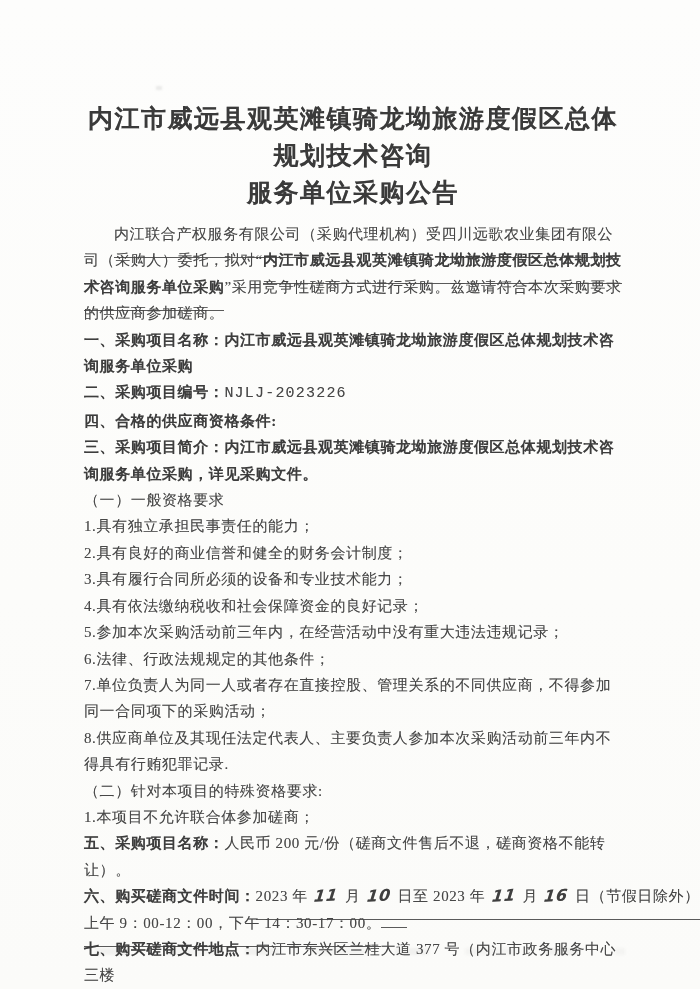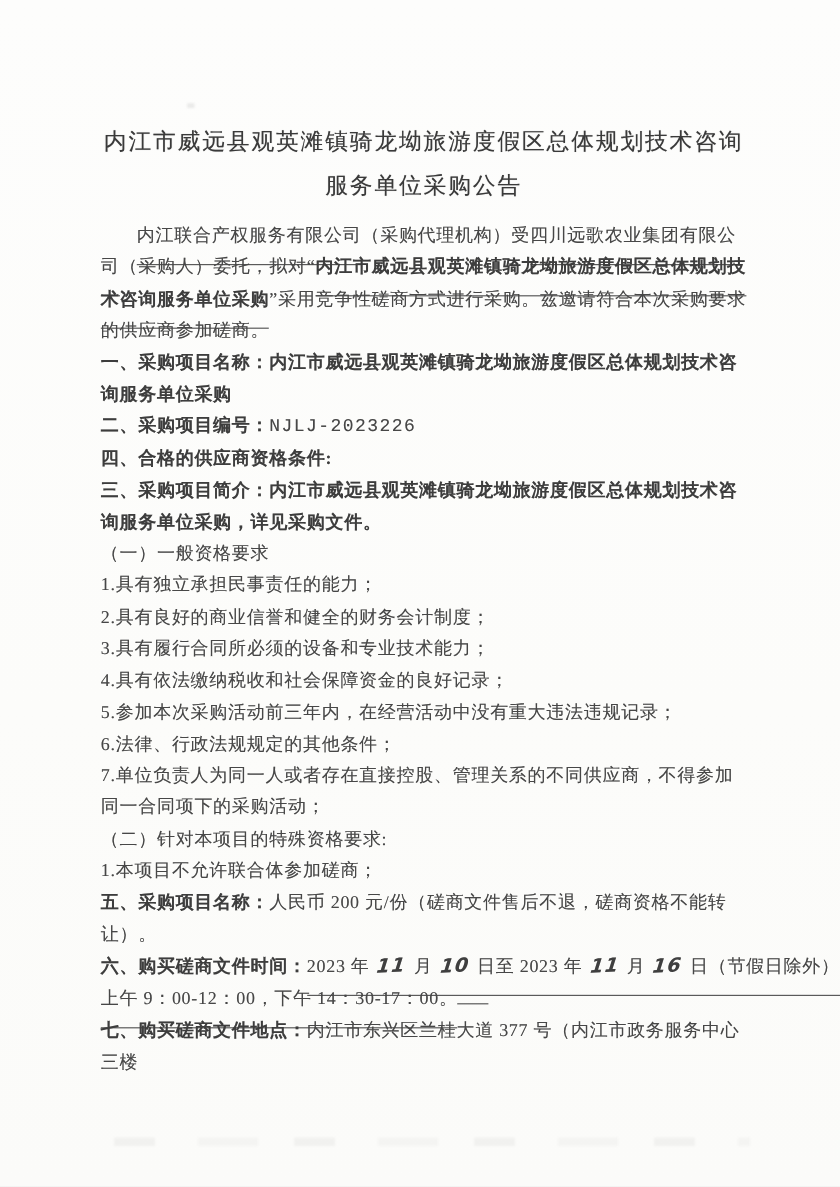--- a/index.html
+++ b/index.html
@@ -15,22 +15,22 @@
     color: #474747;
   }
   .content {
     position: absolute;
     left: 84px;
     top: 100px;
     width: 538px;
   }
   .title {
     text-align: center;
-    font-size: 19px;
-    font-weight: normal;
+    font-size: 25px;
+    font-weight: bold;
     line-height: 37px;
     letter-spacing: 1.5px;
     color: #3a3a3a;
     margin-bottom: 10px;
     text-shadow: 0 0 0.6px rgba(40,40,40,0.45);
   }
   .title .tline { display: block; }
   .para {
     font-size: 15px;
     line-height: 26.4px;
@@ -114,20 +114,21 @@
 
     <p class="para">（一）一般资格要求</p>
 
     <p class="para">1.具有独立承担民事责任的能力；</p>
     <p class="para">2.具有良好的商业信誉和健全的财务会计制度；</p>
     <p class="para">3.具有履行合同所必须的设备和专业技术能力；</p>
     <p class="para">4.具有依法缴纳税收和社会保障资金的良好记录；</p>
     <p class="para">5.参加本次采购活动前三年内，在经营活动中没有重大违法违规记录；</p>
     <p class="para">6.法律、行政法规规定的其他条件；</p>
     <p class="para">7.单位负责人为同一人或者存在直接控股、管理关系的不同供应商，不得参加同一合同项下的采购活动；</p>
+    <p class="para">8.供应商单位及其现任法定代表人、主要负责人参加本次采购活动前三年内不得具有行贿犯罪记录.</p>
 
     <p class="para">（二）针对本项目的特殊资格要求:</p>
     <p class="para">1.本项目不允许联合体参加磋商；</p>
 
     <p class="para"><span class="b">五、采购项目名称：</span><span>人民币 200 元/份（磋商文件售后不退，磋商资格不能转让）。</span></p>
 
     <p class="para nowrap"><span class="b">六、购买磋商文件时间：</span><span class="u"><span>2023 年 </span><span class="hw">11</span><span> 月 </span><span class="hw">10</span><span> 日至 2023 年 </span><span class="hw">11</span><span> 月 </span><span class="hw">16</span><span> 日（节假日除外），</span></span></p>
 
     <p class="para"><span class="u">上午 9：00-12：00，下午 14：30-17：00。</span><span class="u-tail"></span></p>
 

